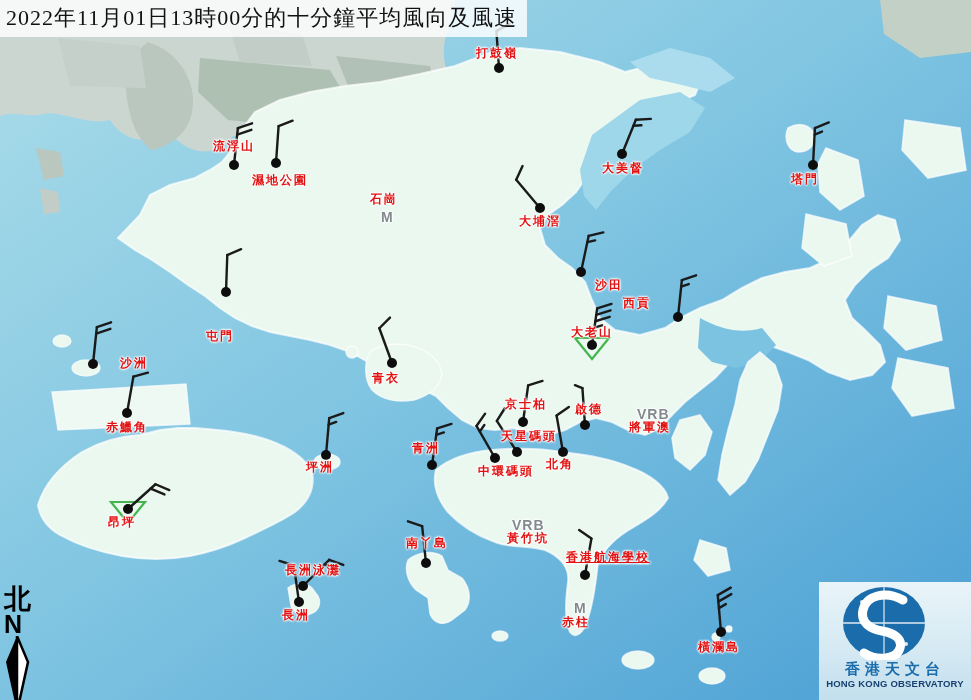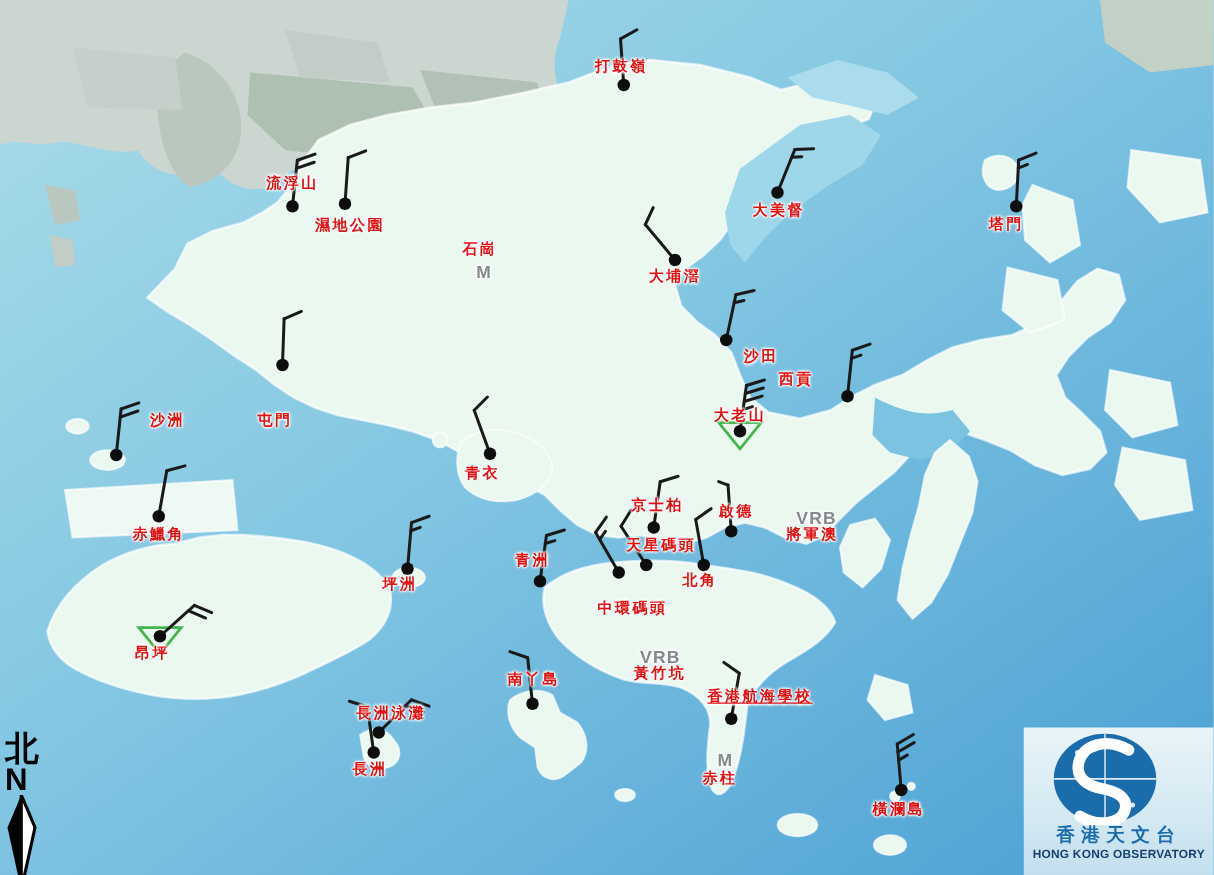--- a/index.html
+++ b/index.html
@@ -270,45 +270,46 @@
       <div class="station-label" style="left: 213px; top: 140px;">流浮山</div>
       <div class="station-label" style="left: 252px; top: 174px;">濕地公園</div>
       <div class="station-label" style="left: 370px; top: 193px;">石崗</div>
       <div class="status-tag" style="left: 381px; top: 210px;">M</div>
       <div class="station-label" style="left: 519px; top: 215px;">大埔滘</div>
       <div class="station-label" style="left: 602px; top: 162px;">大美督</div>
       <div class="station-label" style="left: 791px; top: 173px;">塔門</div>
       <div class="station-label" style="left: 559px; top: 279px; margin-left: 36px;">沙田</div>
       <div class="station-label" style="left: 206px; top: 300px; margin-top: 30px;">屯門</div>
       <div class="station-label" style="left: 623px; top: 297px;">西貢</div>
-      <div class="station-label" style="left: 74px; top: 330px; padding-left: 46px;">沙洲</div>
+      <div class="station-label" style="left: 74px; top: 357px; padding-left: 46px;">沙洲</div>
       <div class="station-label" style="left: 571px; top: 326px;">大老山</div>
       <div class="station-label" style="left: 372px; top: 372px;">青衣</div>
       <div class="station-label" style="left: 106px; top: 421px;">赤鱲角</div>
       <div class="station-label" style="left: 505px; top: 398px;">京士柏</div>
       <div class="station-label" style="left: 575px; top: 403px;">啟德</div>
       <div class="station-label" style="left: 629px; top: 421px;">將軍澳</div>
       <div class="status-tag" style="left: 637px; top: 407px;">VRB</div>
       <div class="station-label" style="left: 501px; top: 430px;">天星碼頭</div>
       <div class="station-label" style="left: 546px; top: 458px; text-align: center;">北角</div>
-      <div class="station-label" style="left: 478px; top: 465px; margin-top: 15px;">中環碼頭</div>
+      <div class="station-label" style="left: 478px; top: 465px;">中環碼頭</div>
       <div class="station-label" style="left: 306px; top: 461px;">坪洲</div>
       <div class="station-label" style="left: 412px; top: 442px;">青洲</div>
       <div class="station-label" style="left: 108px; top: 516px;">昂坪</div>
       <div class="station-label" style="left: 406px; top: 537px;">南丫島</div>
       <div class="station-label" style="left: 507px; top: 532px;">黃竹坑</div>
       <div class="status-tag" style="left: 512px; top: 518px;">VRB</div>
       <div class="station-label" style="left: 566px; top: 551px; text-decoration: underline;">香港航海學校</div>
       <div class="station-label" style="left: 285px; top: 564px;">長洲泳灘</div>
       <div class="station-label" style="left: 282px; top: 609px;">長洲</div>
       <div class="station-label" style="left: 562px; top: 616px;">赤柱</div>
       <div class="status-tag" style="left: 574px; top: 601px;">M</div>
       <div class="station-label" style="left: 698px; top: 641px;">橫瀾島</div>
     </div>
 
+  <div id="title-bar">2022年11月01日13時00分的十分鐘平均風向及風速</div>
 
   <div id="compass">
     <div class="hanzi">北</div>
     <div class="letter">N</div>
     <svg width="30" height="76" viewBox="0 0 30 76">
       <polygon points="14,0 3,26 14,76" fill="#000"></polygon>
       <polygon points="14,0 25,26 14,76" fill="#fff" stroke="#000" stroke-width="2.5"></polygon>
     </svg>
   </div>
 

